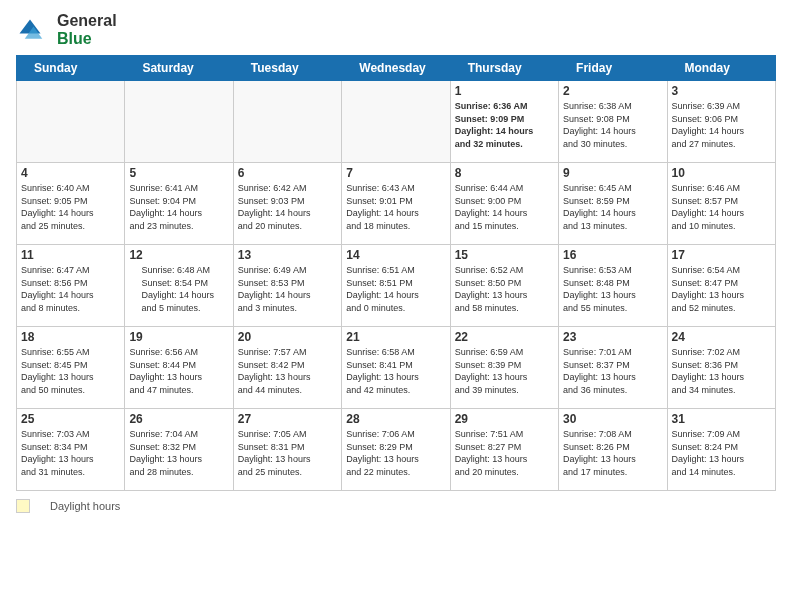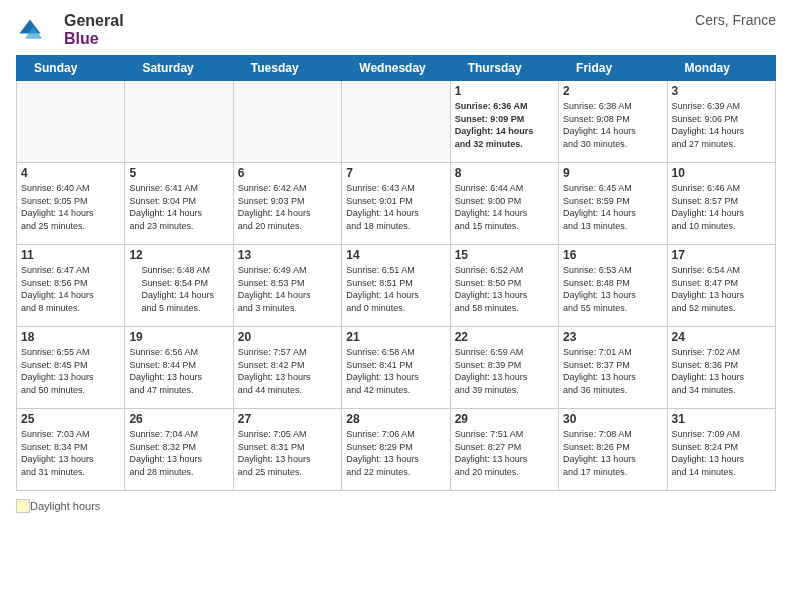--- a/index.html
+++ b/index.html
@@ -18,36 +18,36 @@
     }
     .header {
       display: flex;
       justify-content: space-between;
       align-items: flex-start;
       margin-bottom: 8px;
     }
     .logo {
       display: flex;
       align-items: center;
-      gap: 20px;
+      gap: 13px;
     }
     .logo-text {
       display: flex;
       flex-direction: column;
       line-height: 1.1;
     }
     .logo-general {
       font-size: 16px;
       font-weight: bold;
       color: #333;
     }
     .logo-blue {
       font-size: 16px;
       font-weight: bold;
-      color: #701a75;
+      color: #15803d;
     }
     .logo-icon {
       width: 28px;
       height: 28px;
     }
     .title-section {
       text-align: right;
     }
     .month-title {
       font-size: 36px;
@@ -92,21 +92,21 @@
     }
     .day-info {
       font-size: 9px;
       line-height: 1.4;
       color: #333;
     }
     .footer {
       margin-top: 8px;
       display: flex;
       align-items: center;
-      gap: 0;
+      gap: 20px;
       font-size: 11px;
       color: #555;
     }
     .daylight-box {
       width: 14px;
       height: 14px;
       background: #fff9c4;
       border: 1px solid #ccc;
       display: inline-block;
     }
@@ -120,21 +120,20 @@
       <svg class="logo-icon" viewBox="0 0 32 32" xmlns="http://www.w3.org/2000/svg">
         <polygon points="16,4 28,20 4,20" fill="#1a6faf"></polygon>
         <polygon points="20,12 30,26 10,26" fill="#3a9fd5" opacity="0.7"></polygon>
       </svg>
       <div class="logo-text">
         <span class="logo-general">General</span>
         <span class="logo-blue">Blue</span>
       </div>
     </div>
     <div class="title-section">
-      <div class="location">Cers, France</div>
     </div>
   </div>
 
   <table class="calendar-table">
     <thead>
       <tr>
 
       <th>Sunday</th>
           <th>Saturday</th>
           <th>Tuesday</th>

